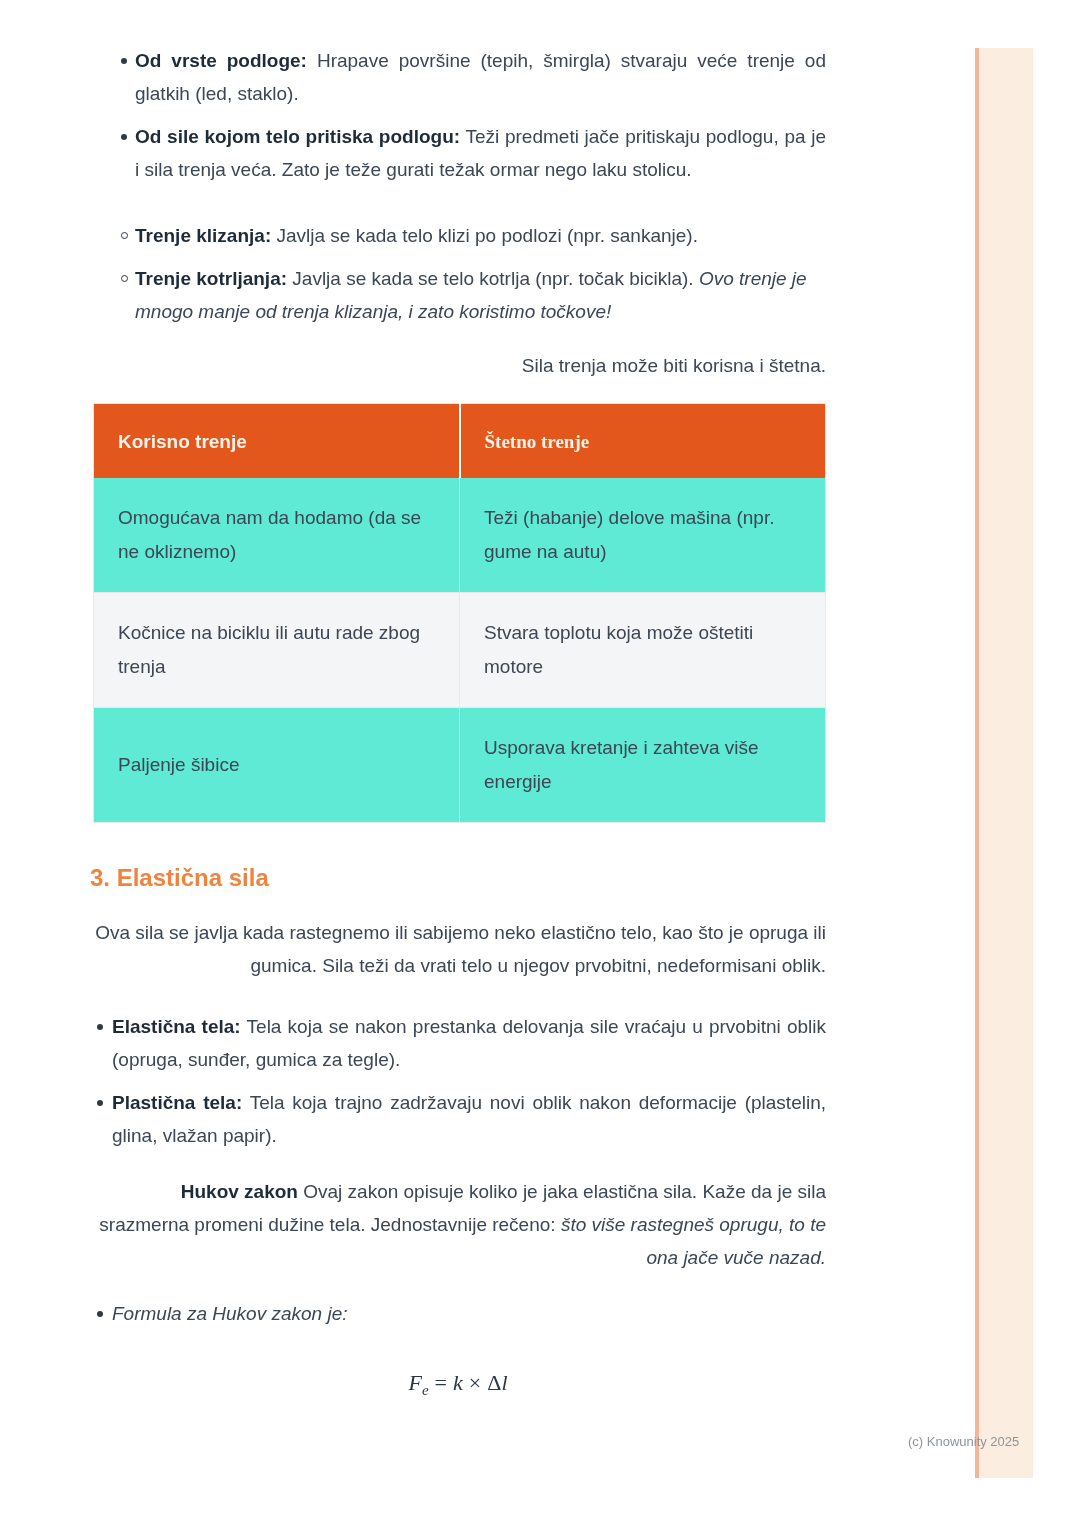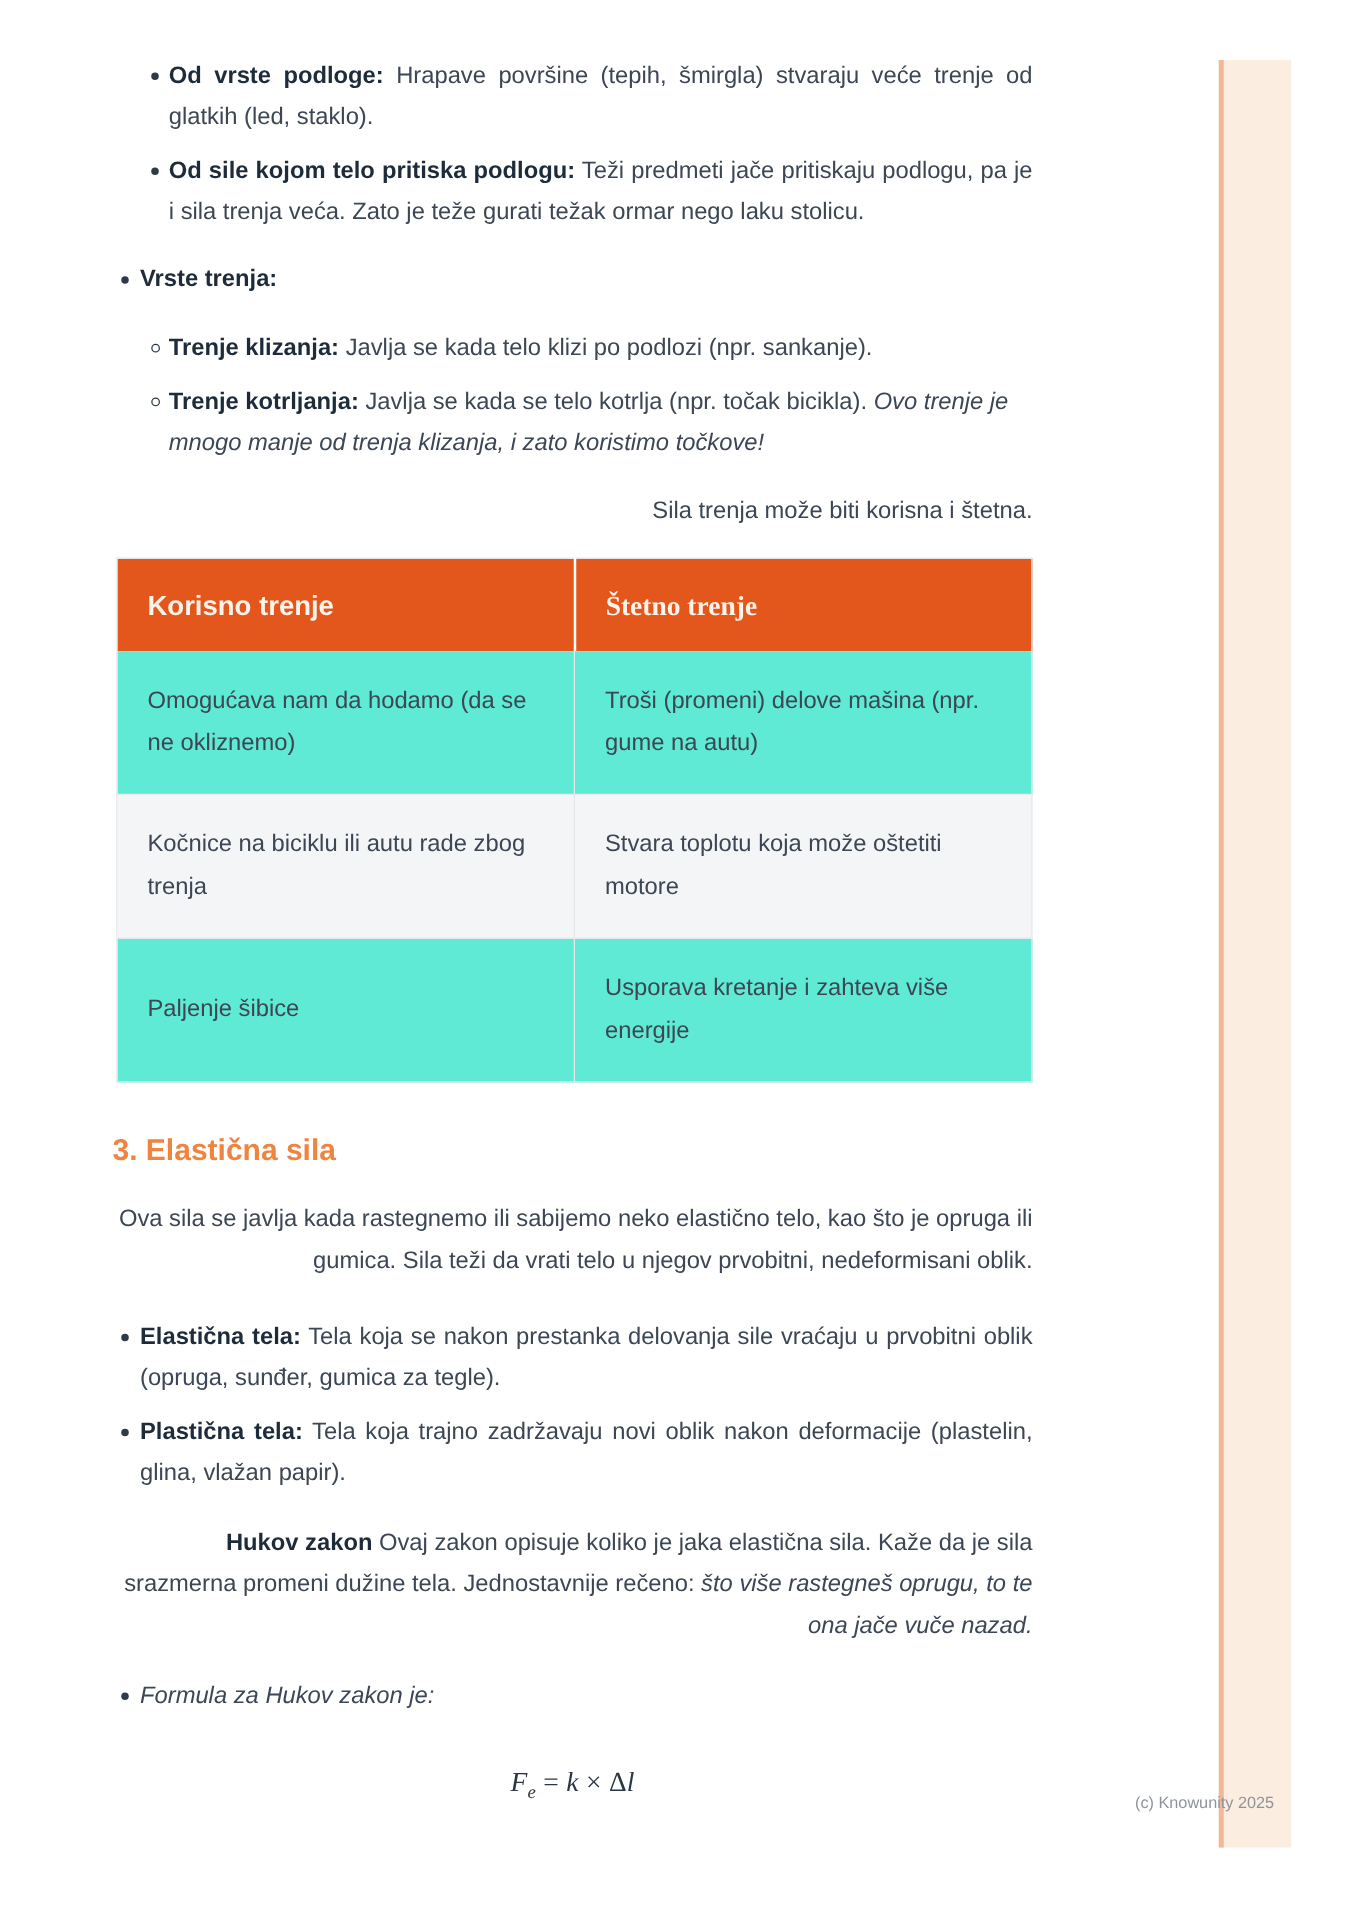--- a/index.html
+++ b/index.html
@@ -30,21 +30,21 @@
   .group{margin-bottom:21px;}
   .just{text-align:justify;}
   .para{margin:0 0 21px 0;text-align:right;}
   .itx{font-style:italic;}
   table.cmp{
     width:733px;margin-left:3px;border-collapse:collapse;margin-bottom:40px;
     border:1px solid #e6e8ea;
   }
   table.cmp th{
     background:#e4571c;color:#fcf3ea;font-weight:bold;text-align:left;
-    font-size:22px;height:74px;padding:0 24px;width:50%;
+    font-size:19px;height:74px;padding:0 24px;width:50%;
   }
   table.cmp th + th{border-left:2px solid #ffffff;font-family:Liberation Serif, serif;}
   table.cmp td{
     padding:23px 24px;font-size:19px;line-height:34px;vertical-align:middle;
     color:#3c4654;background:#5eead4;
   }
   table.cmp td + td{border-left:1px solid #e6e8ea;}
   table.cmp tbody tr + tr td{border-top:1px solid #e6e8ea;}
   table.cmp tbody tr:nth-child(2) td{background:#f4f5f6;}
   h2.sec{
@@ -84,26 +84,20 @@
       <div class="li sub">
         <span class="dot"></span>
         <p class="just">
           <b>Od sile kojom telo pritiska podlogu:</b>
           <span>Teži predmeti jače pritiskaju podlogu, pa je i sila trenja veća. Zato je teže gurati težak ormar nego laku stolicu.</span>
         </p>
       </div>
     </div>
 
     <div class="group">
-      <div class="li l1">
-        <span class="dot"></span>
-        <p>
-          <b>Vrste trenja:</b>
-        </p>
-      </div>
       <div style="height:12px;"></div>
       <div class="li sub">
         <span class="circ"></span>
         <p>
           <b>Trenje klizanja:</b>
           <span>Javlja se kada telo klizi po podlozi (npr. sankanje).</span>
         </p>
       </div>
       <div class="li sub">
         <span class="circ"></span>
@@ -120,21 +114,21 @@
     <table class="cmp">
       <thead>
         <tr>
           <th>Korisno trenje</th>
           <th>Štetno trenje</th>
         </tr>
       </thead>
       <tbody>
         <tr>
           <td>Omogućava nam da hodamo (da se ne okliznemo)</td>
-          <td>Troši (promeni) delove mašina (npr. gume na autu)</td>
+          <td>Teži (habanje) delove mašina (npr. gume na autu)</td>
         </tr>
         <tr>
           <td>Kočnice na biciklu ili autu rade zbog trenja</td>
           <td>Stvara toplotu koja može oštetiti motore</td>
         </tr>
         <tr>
           <td>Paljenje šibice</td>
           <td>Usporava kretanje i zahteva više energije</td>
         </tr>
       </tbody>

